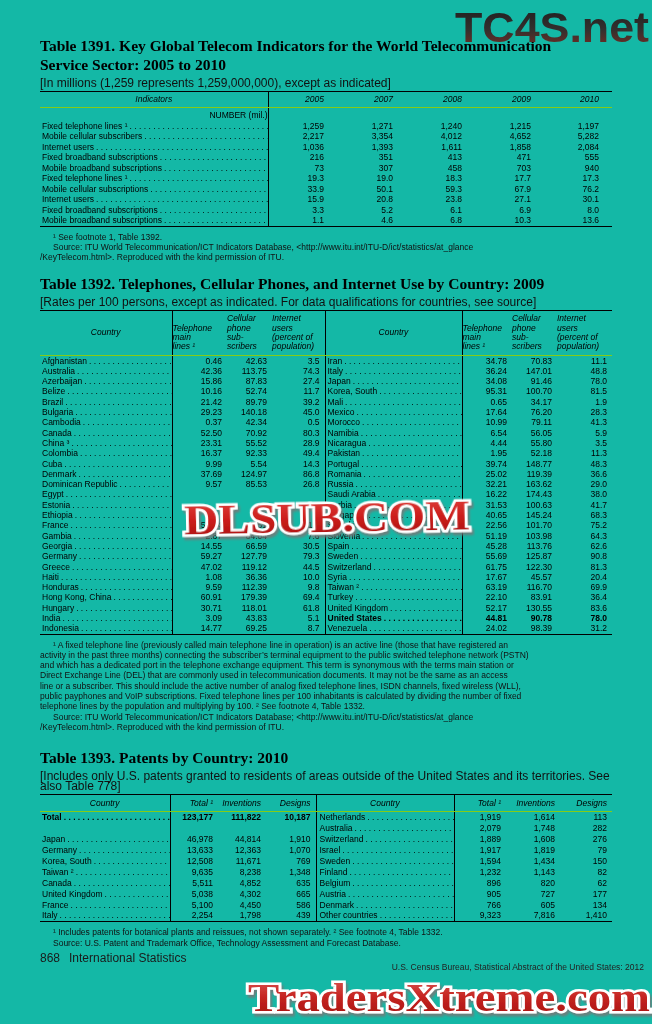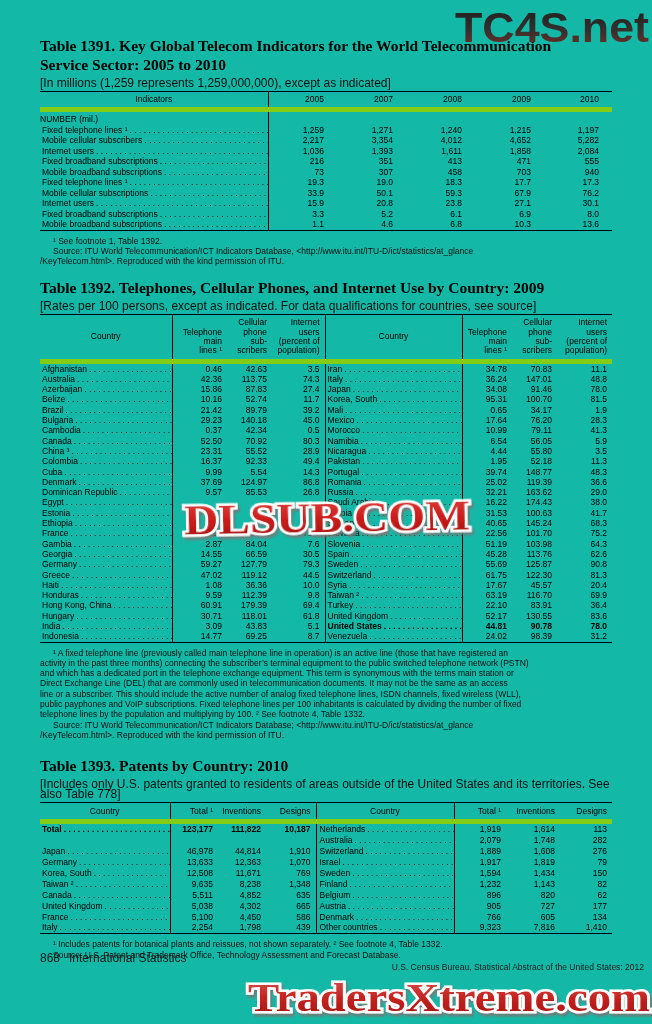--- a/index.html
+++ b/index.html
@@ -7,36 +7,36 @@
         font-family:"Liberation Sans",sans-serif;color:#111;margin:0 auto;}
   .content{position:absolute;left:40px;top:0;width:572px;}
 
   .tbl-title{font-family:"Liberation Serif",serif;font-weight:700;font-size:15.5px;
              line-height:19px;margin:0;white-space:pre-line;color:#000;}
   .mt1{margin-top:36px;} .mt2{margin-top:12px;} .mt3{margin-top:16px;}
   .bracket{font-size:12px;line-height:10px;margin:4px 0 3px;color:#111;}
 
   table{border-collapse:collapse;width:100%;table-layout:fixed;margin-top:2px;
         border-top:1.5px solid #000;border-bottom:1.5px solid #000;}
-  thead td{border-bottom:5px solid #84cc16;font-size:8.5px;color:#000;}
+  thead td{border-bottom:1px solid #84cc16;font-size:8.5px;color:#000;font-style:italic;}
   td{padding:0;color:#000;}
   .bR{border-right:1px solid #000;}
   .bold{font-weight:700;}
 
   
   .t1391 thead td{text-align:right;padding:2px 13px 2px 0;line-height:11px;}
   .t1391 thead td.h-ind{text-align:center;padding:2px 0;}
   .t1391 tbody td{font-size:8.5px;line-height:10.5px;}
   .t1391 .c-num{text-align:right;padding-right:13px;}
-  .t1391 .sec-head{text-align:left;padding-top:2px;}
+  .t1391 .sec-head{text-align:right;padding-top:2px;}
   .t1391 .c-lbl{padding-left:2px;}
   .t1391 .sec-row td{padding-top:2px;}
 
   
-  .t1392 thead td{vertical-align:bottom;text-align:right;white-space:pre-line;
+  .t1392 thead td{vertical-align:bottom;white-space:pre-line;
                   line-height:9.3px;padding:3px 5px 3px 0;}
   .t1392 thead td.hc{text-align:center;vertical-align:middle;padding:3px 0;}
   .t1392 tbody td{font-size:8.5px;line-height:10.3px;}
   .t1392 .c-num{text-align:right;padding-right:5px;}
   .t1392 .c-name{padding-left:2px;}
   .t1392 .ind{padding-left:2px;}
 
   
   .t1393 thead td{vertical-align:middle;text-align:right;line-height:12px;padding:2px 5px 2px 0;}
   .t1393 thead td.hc{text-align:center;padding:2px 0;}

